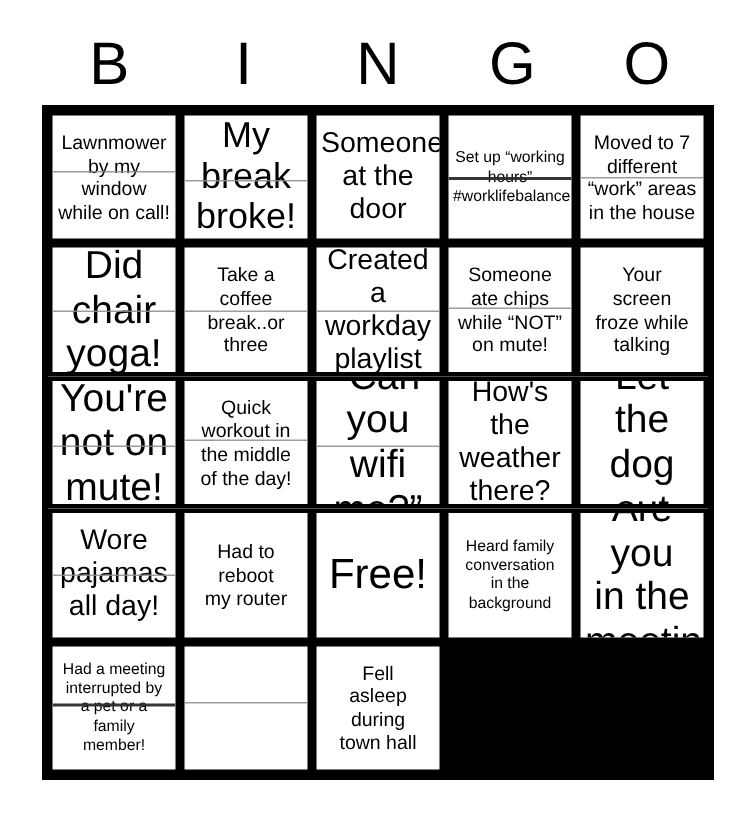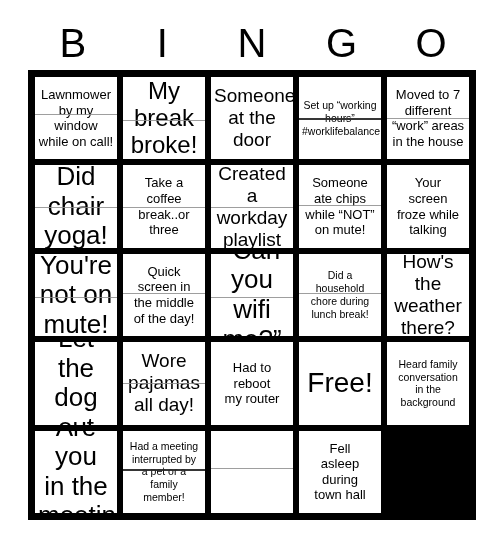--- a/index.html
+++ b/index.html
@@ -183,37 +183,30 @@
 talking</span>
       </div>
       <div class="cell fs-l">
         <span class="cell-text">You're
 not on
 mute!</span>
         <div class="strike-line" style="top: 52%;"></div>
       </div>
       <div class="cell fs-s">
         <span class="cell-text">Quick
-screen in
+workout in
 the middle
 of the day!</span>
         <div class="strike-line" style="top: 48%;"></div>
       </div>
       <div class="cell fs-l">
         <span class="cell-text">“Can
 you wifi
 me?”</span>
         <div class="strike-line" style="top: 52%;"></div>
-      </div>
-      <div class="cell fs-xs">
-        <span class="cell-text">Did a
-household
-chore during
-lunch break!</span>
-        <div class="strike-line" style="top: 48%;"></div>
       </div>
       <div class="cell fs-m">
         <span class="cell-text">How's the
 weather
 there?</span>
       </div>
       <div class="cell fs-l">
         <span class="cell-text">Let the
 dog out</span>
       </div>

